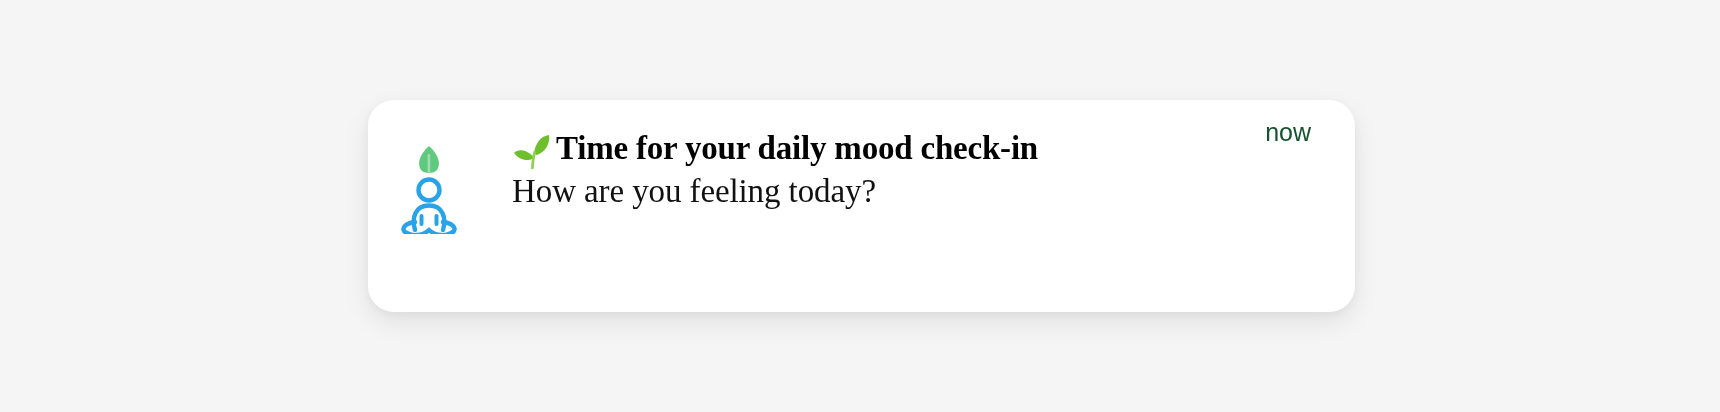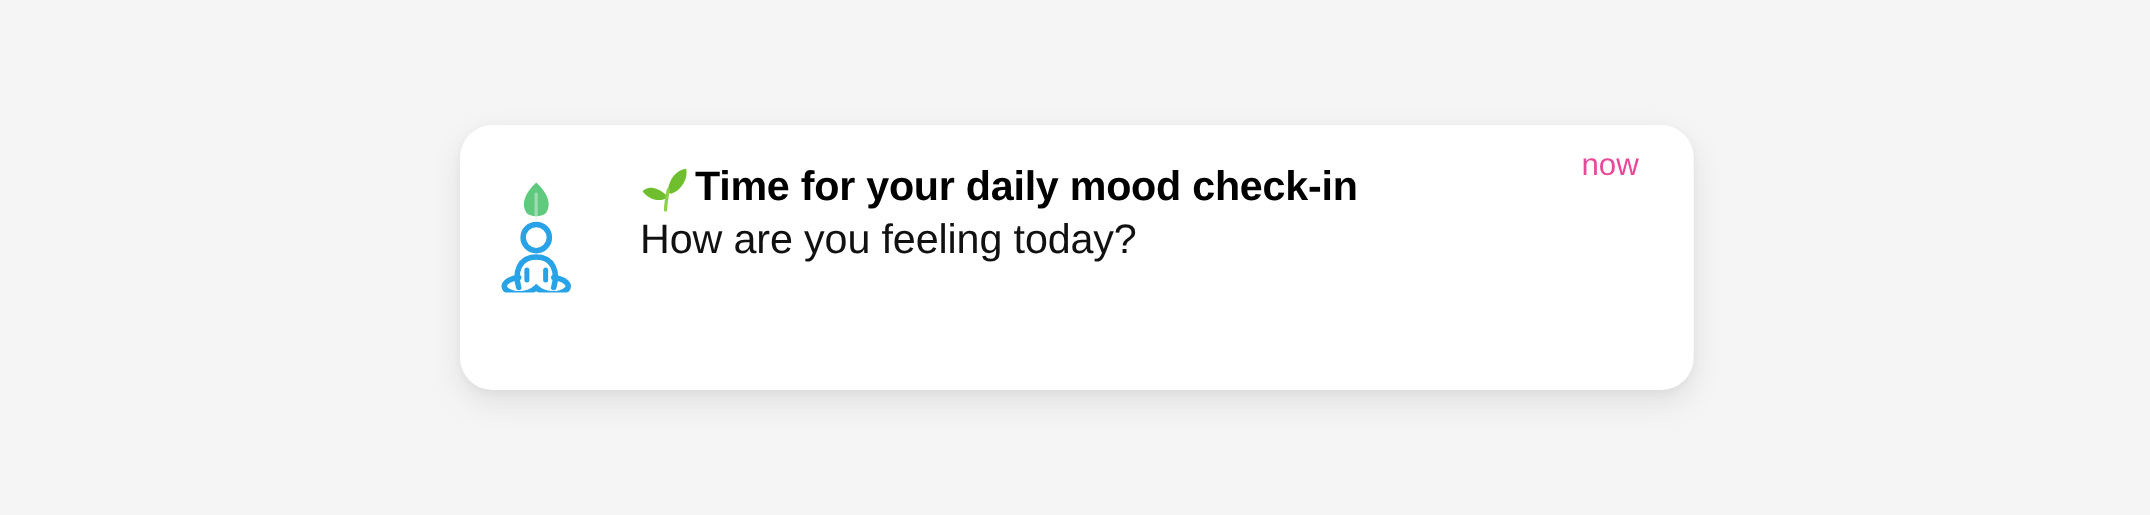--- a/index.html
+++ b/index.html
@@ -39,20 +39,21 @@
     display: block;
     width: 68px;
     height: 92px;
   }
 
   #notification-body {
     position: absolute;
     left: 144px;
     top: 28px;
     right: 30px;
+    font-family: Liberation Serif, serif;
   }
 
   #notification-title {
     font-size: 33px;
     font-weight: bold;
     color: #000000;
     line-height: 1.26;
     letter-spacing: -0.2px;
     white-space: nowrap;
     display: flex;
@@ -84,21 +85,21 @@
     letter-spacing: -0.1px;
     margin-top: 0;
     white-space: nowrap;
   }
 
   #notification-timestamp {
     position: absolute;
     right: 44px;
     top: 18px;
     font-size: 25px;
-    color: #ec4899;
+    color: #14532d;
     font-weight: normal;
     letter-spacing: 0px;
   }
 </style>
 </head>
 <body>
 
 <div id="notification-card">
 
   <div id="app-icon">

